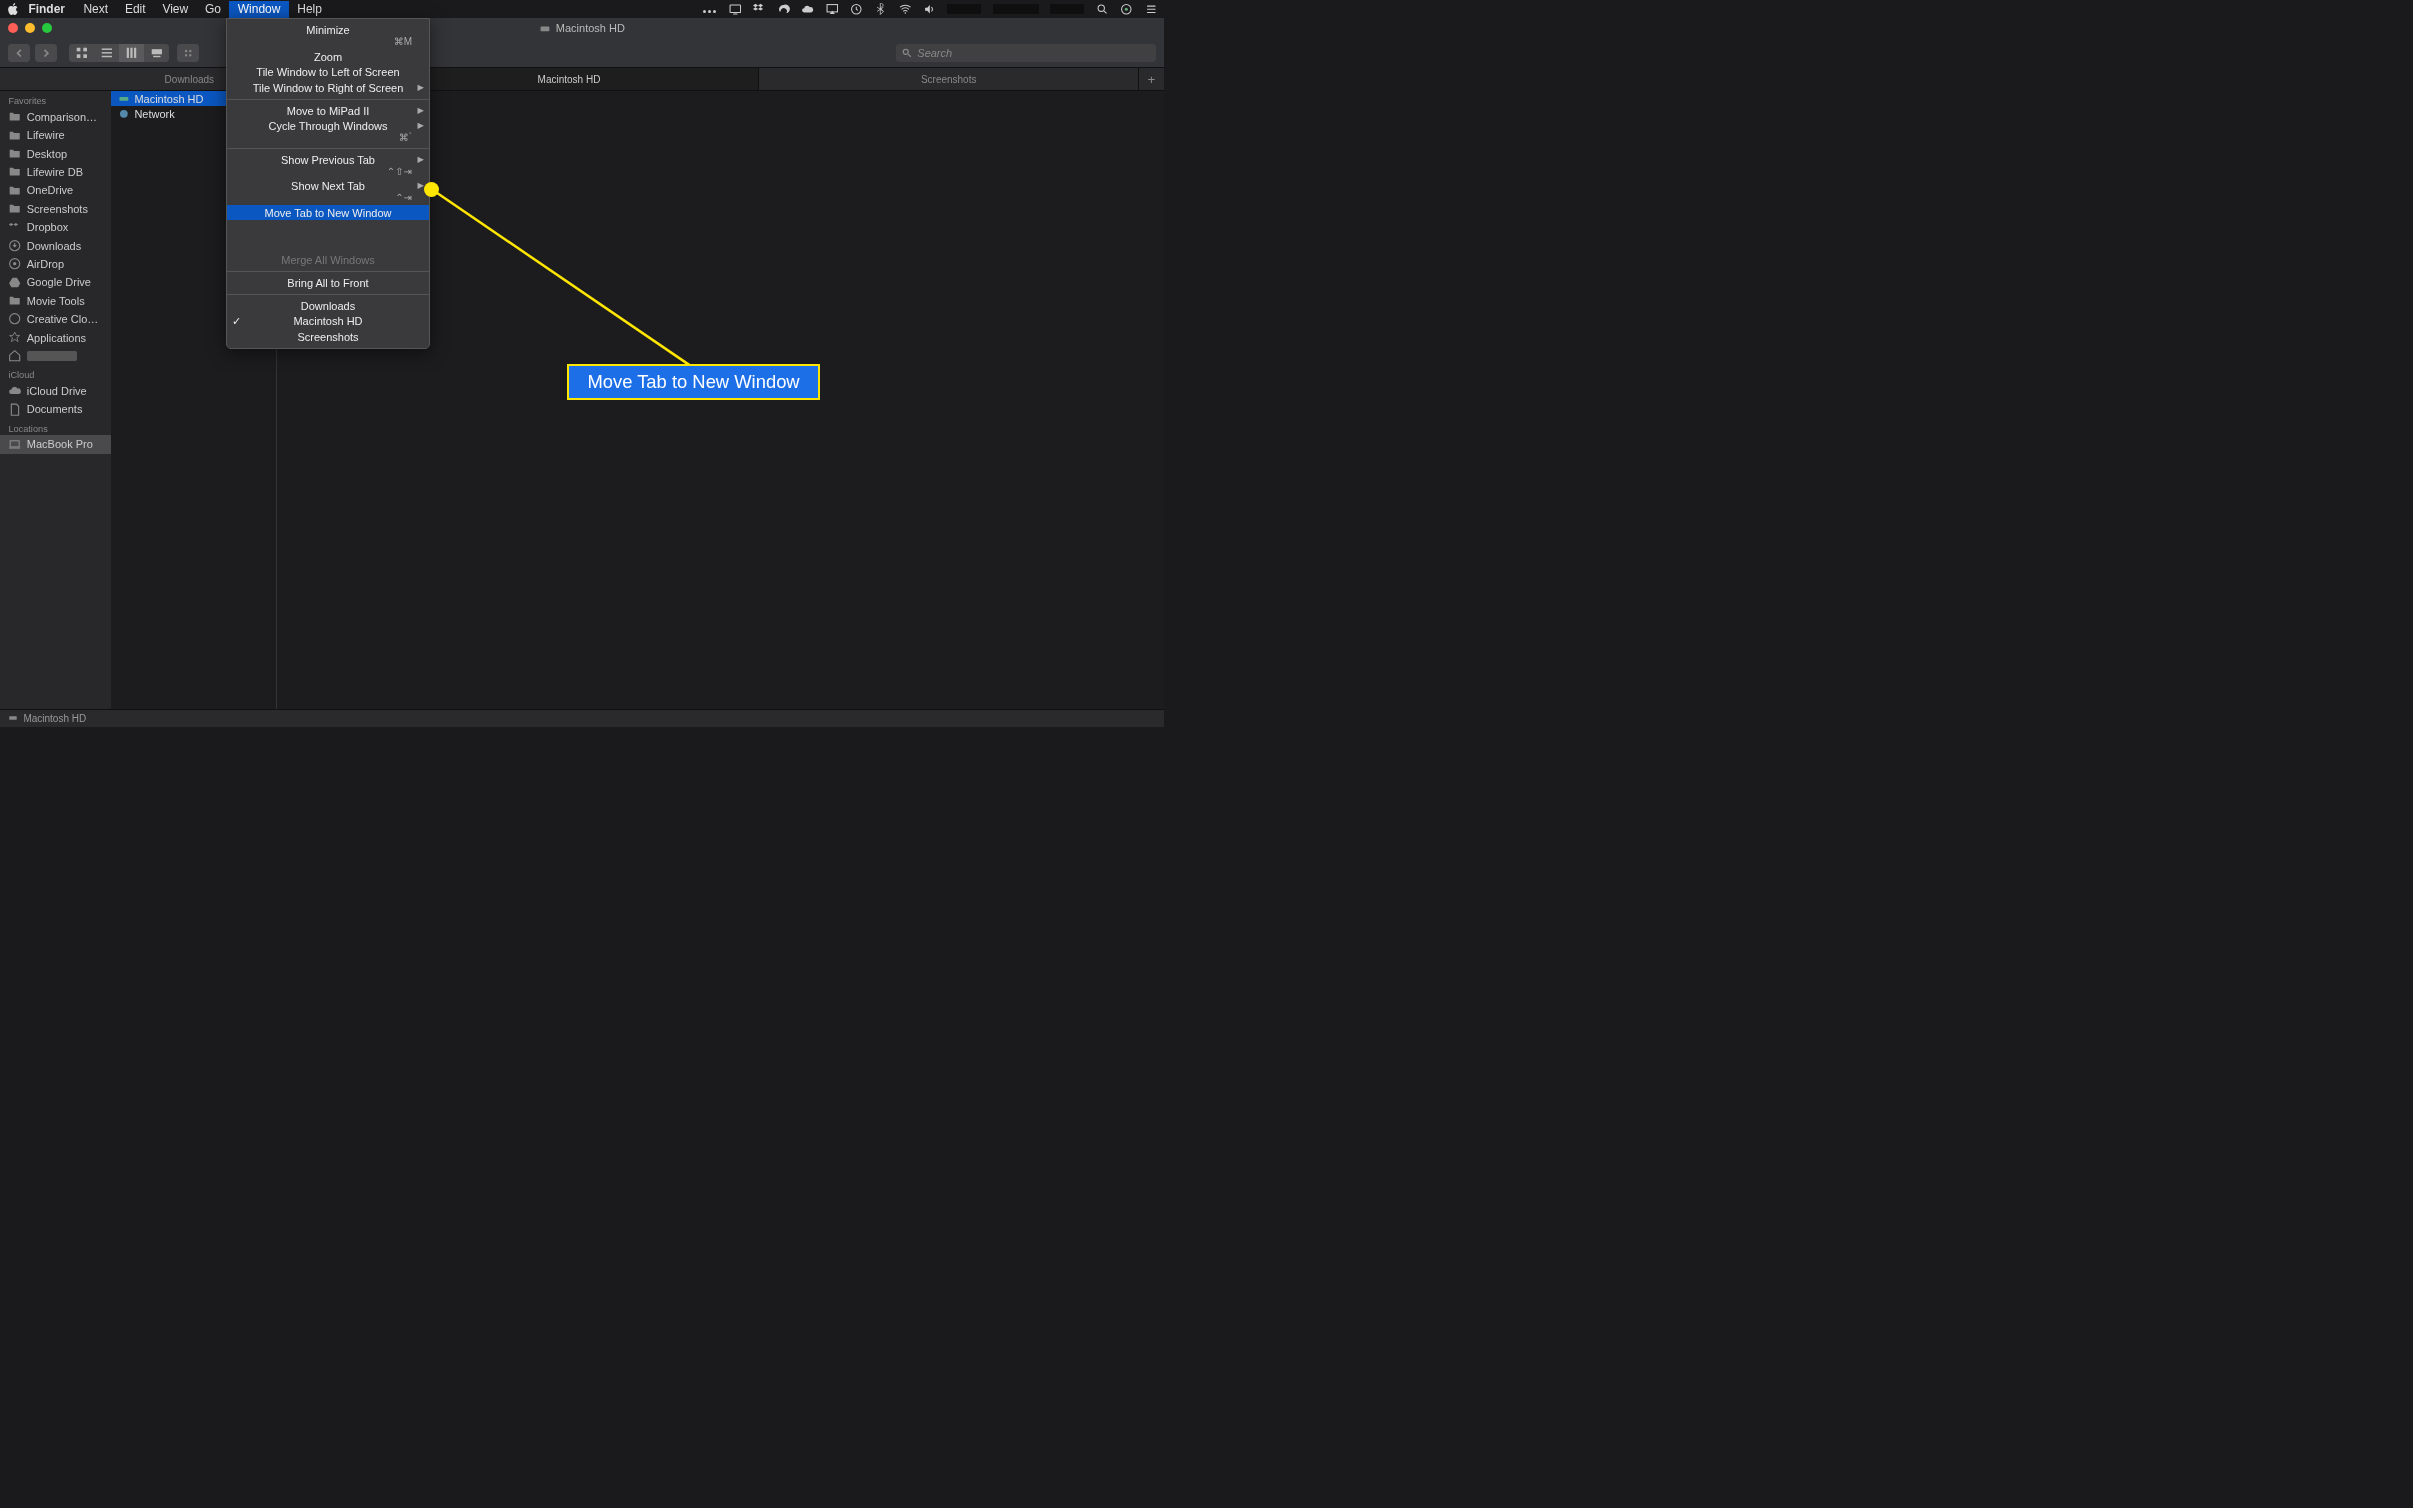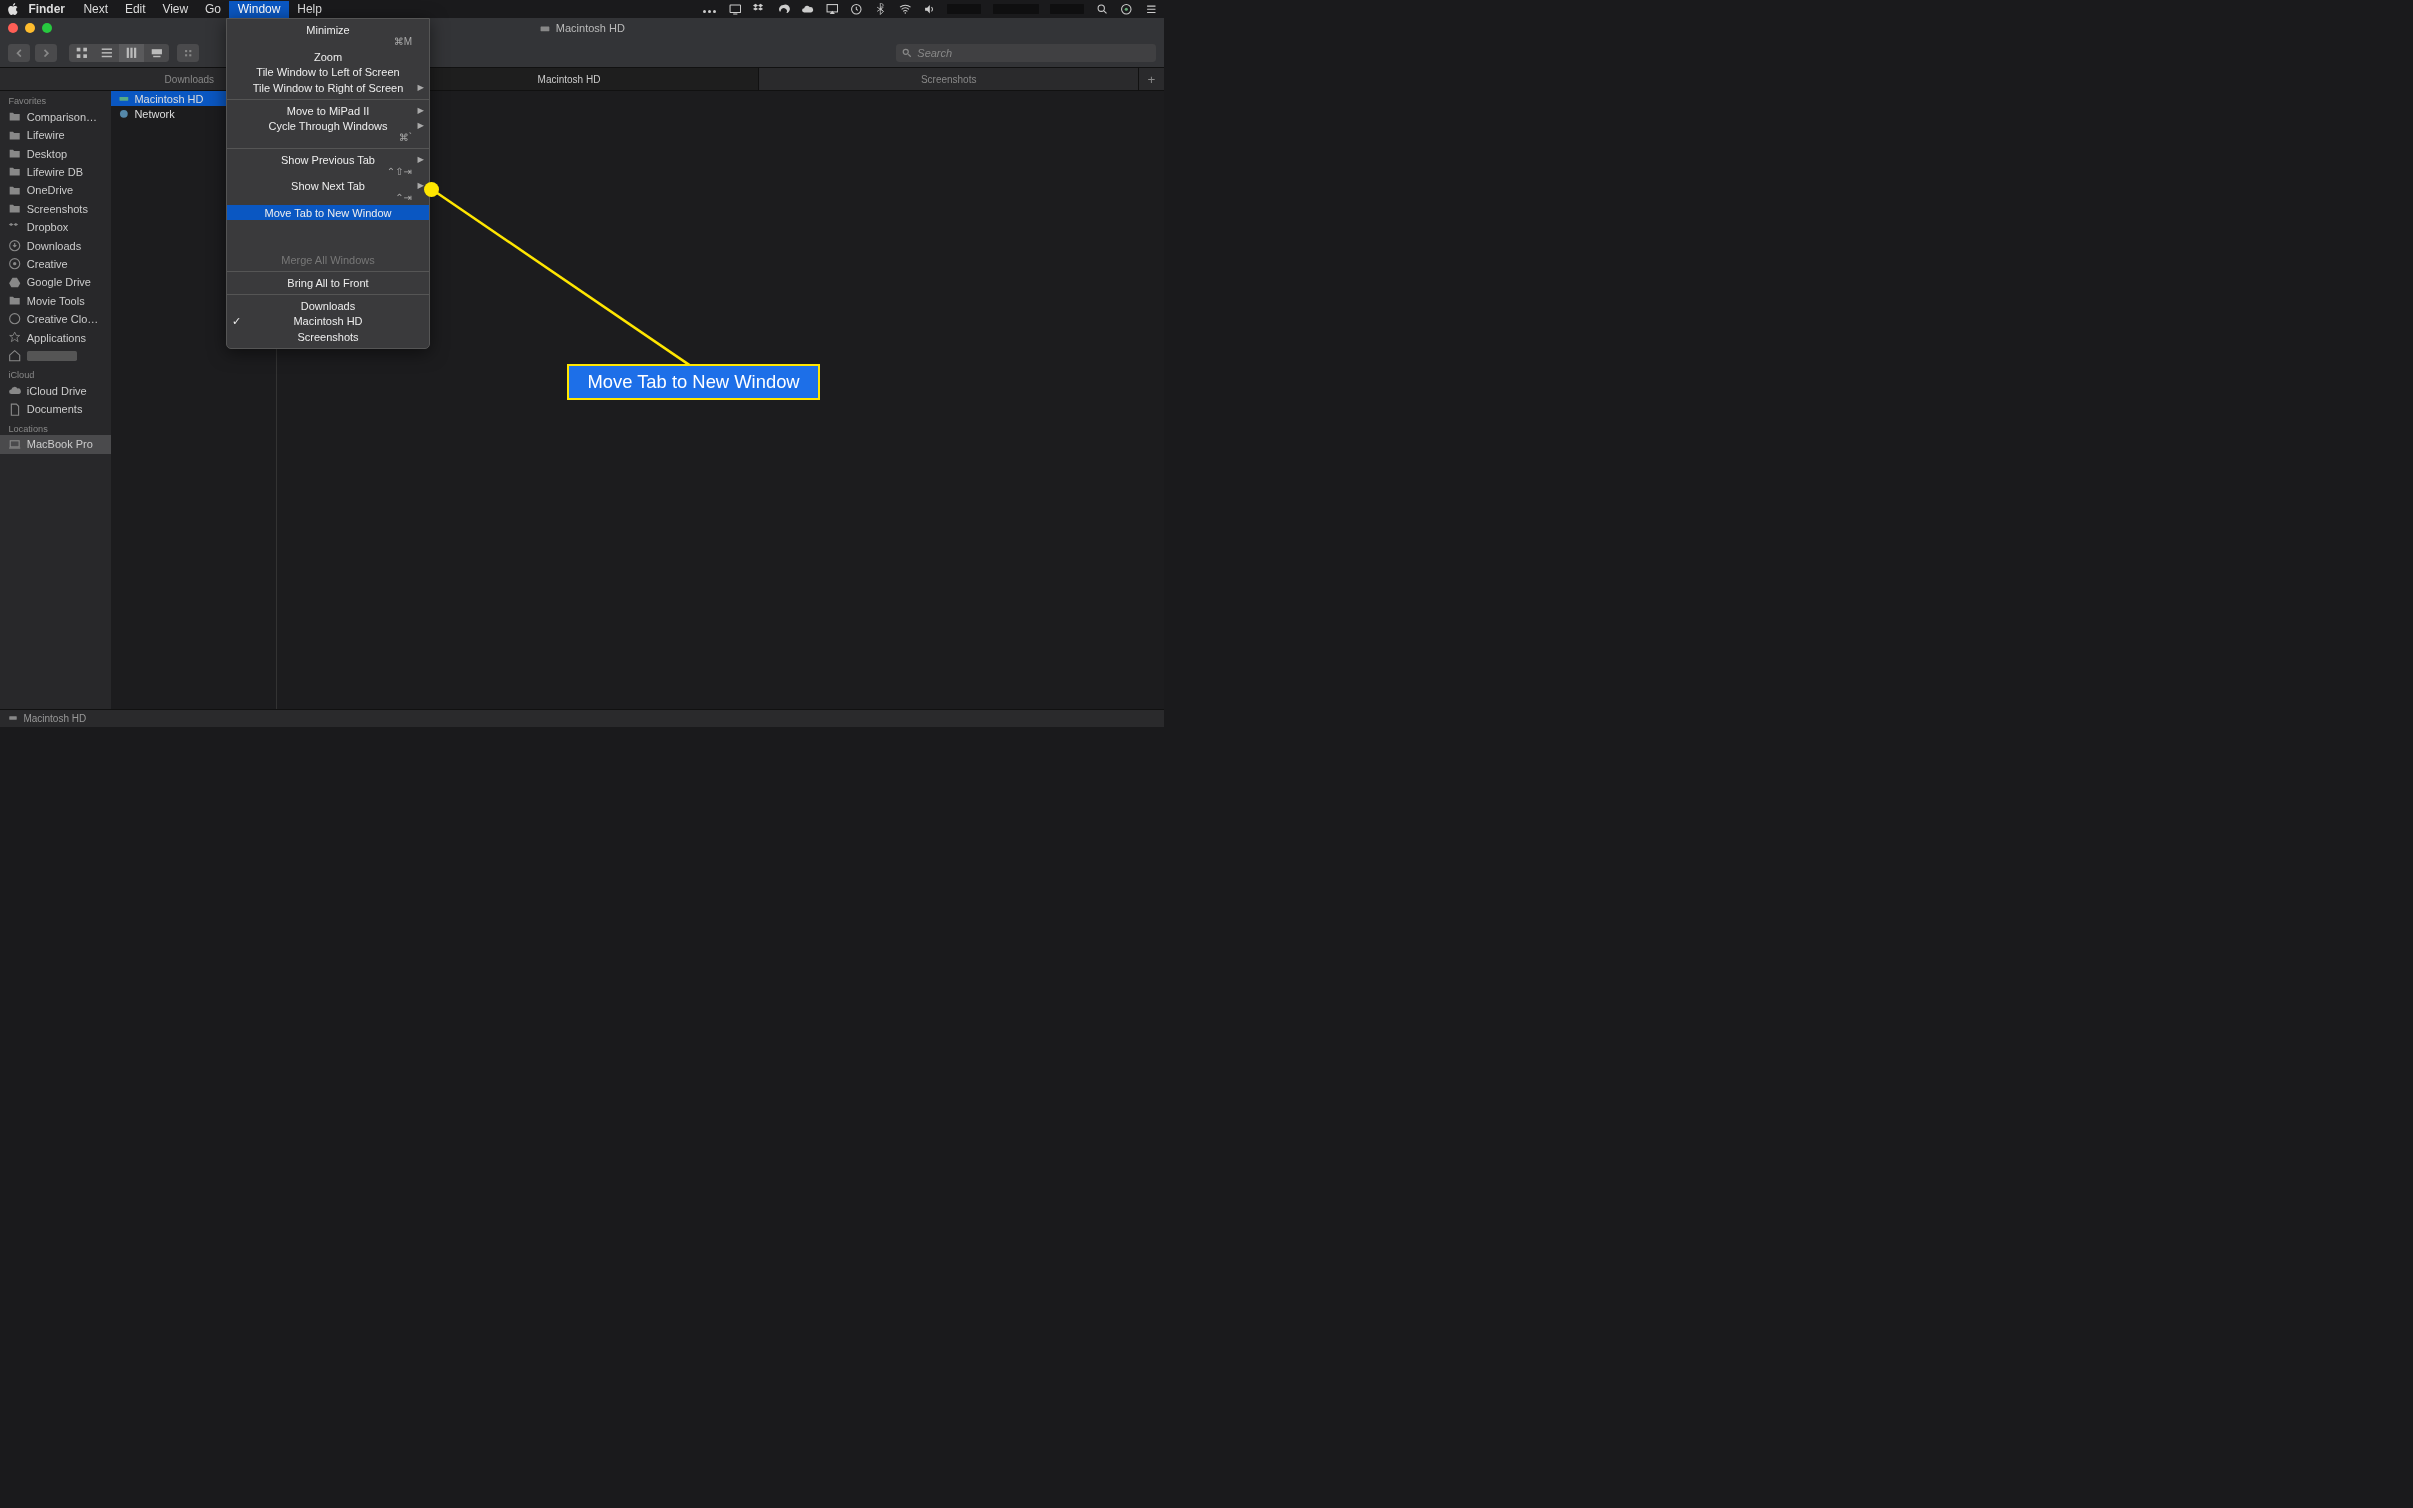--- a/index.html
+++ b/index.html
@@ -275,21 +275,21 @@
             <circle cx="12" cy="12" r="9" fill="none" stroke="#888" stroke-width="2"></circle>
             <path d="M12 7v7m-3-3l3 3 3-3" stroke="#888" stroke-width="2" fill="none"></path>
           </svg>
           <span>Downloads</span>
         </div>
       <div class="sb-i">
           <svg viewBox="0 0 24 24">
             <circle cx="12" cy="12" r="9" fill="none" stroke="#888" stroke-width="2"></circle>
             <circle cx="12" cy="12" r="3"></circle>
           </svg>
-          <span>Creative</span>
+          <span>AirDrop</span>
         </div>
       <div class="sb-i">
           <svg viewBox="0 0 24 24">
             <path d="M8 3h8l6 10-4 7H6l-4-7z"></path>
           </svg>
           <span>Google Drive</span>
         </div>
       <div class="sb-i">
           <svg viewBox="0 0 24 24">
             <path d="M3 5h6l2 2h10v12H3z"></path>

